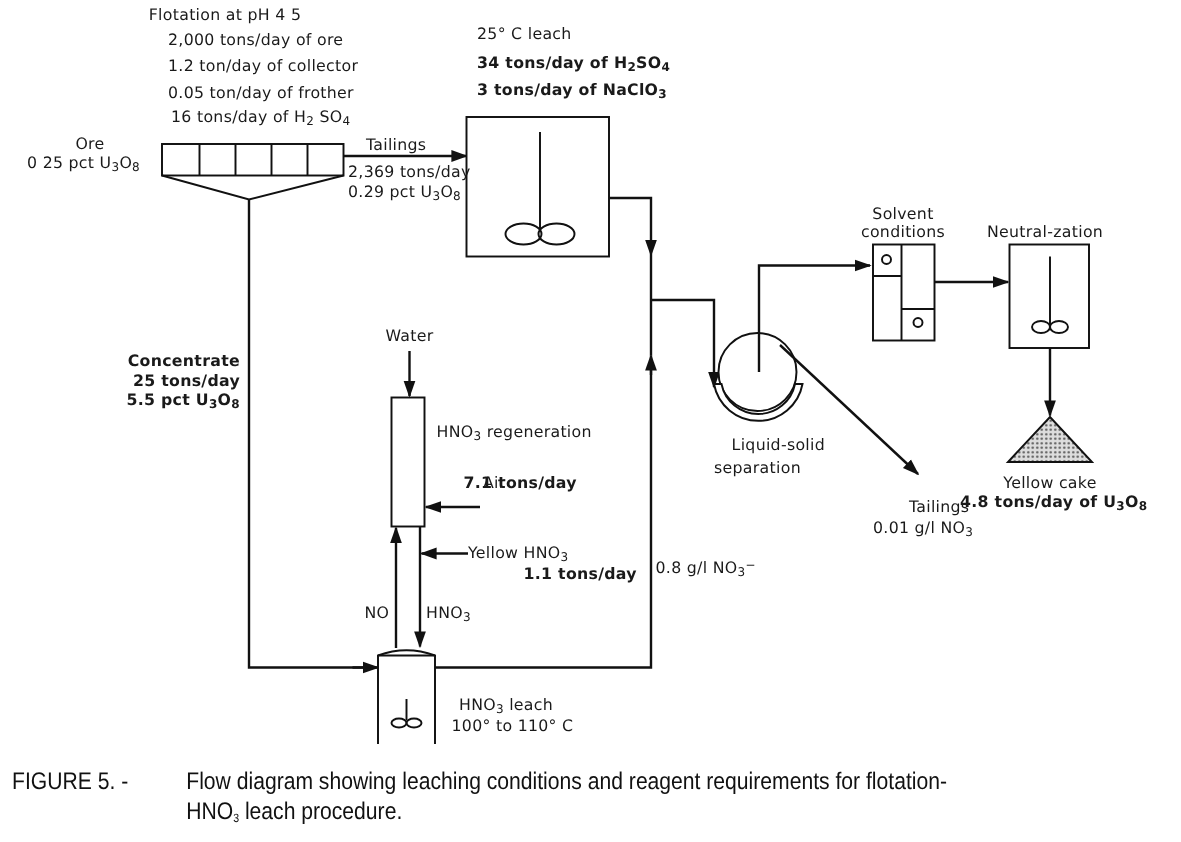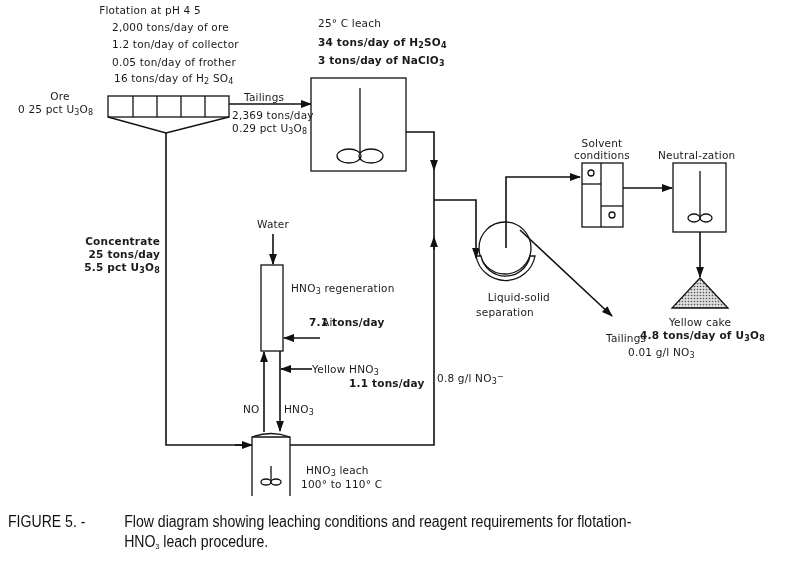--- a/index.html
+++ b/index.html
@@ -127,21 +127,21 @@
 
 <div class="lbl c" style="left:570px;top:137px;width:64px;">Solvent</div>
 <div class="lbl c" style="left:570px;top:149px;width:64px;">conditions</div>
 
 <div class="lbl" style="left:658px;top:149px;">Neutral-zation</div>
 
 <div class="lbl c" style="left:460px;top:291px;width:90px;text-align:right;">Liquid-solid</div>
 <div class="lbl c" style="left:460px;top:306px;width:90px;">separation</div>
 
 <div class="lbl" style="left:606px;top:332px;">Tailings</div>
-<div class="lbl" style="left:582px;top:346px;margin-left:46px;"><span>0.01 g/l NO</span><sub>3</sub></div>
+<div class="lbl" style="left:582px;top:346px;"><span>0.01 g/l NO</span><sub>3</sub></div>
 
 <div class="lbl c" style="left:660px;top:316px;width:80px;">Yellow cake</div>
 <div class="lbl bold" style="left:640px;top:329px;"><span>4.8 tons/day of U</span><sub>3</sub><span>O</span><sub>8</sub></div>
 
 <div class="lbl r" style="left:60px;top:235px;width:100px;">Concentrate</div>
 <div class="lbl r bold" style="left:60px;top:248px;width:100px;">25 tons/day</div>
 <div class="lbl r" style="left:60px;top:261px;width:100px;"><span>5.5 pct U</span><sub>3</sub><span>O</span><sub>8</sub></div>
 
 <div class="lbl" style="left:257px;top:218px;">Water</div>
 

